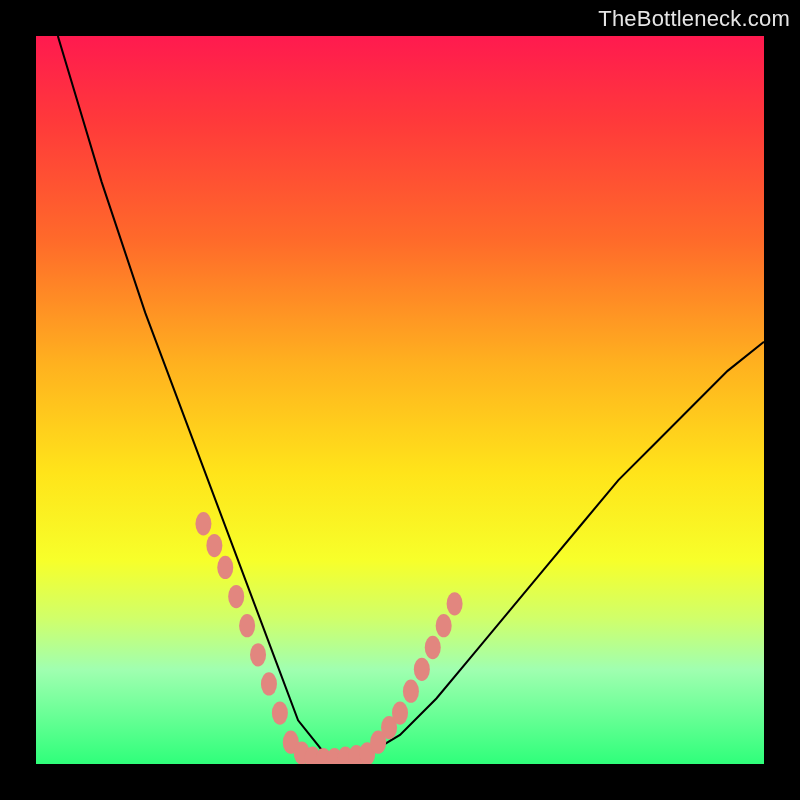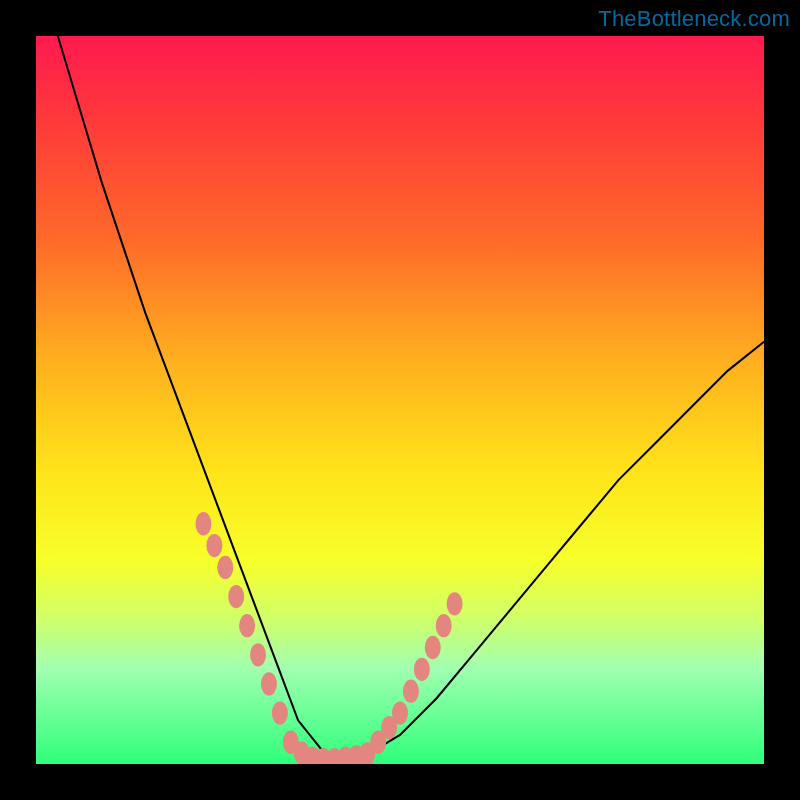--- a/index.html
+++ b/index.html
@@ -40,21 +40,21 @@
     position: absolute;
     left: 0;
     top: 0;
     width: 728px;
     height: 728px;
   }
   .watermark {
     position: absolute;
     top: 6px;
     right: 10px;
-    color: #0369a1;
+    color: #e5e5e5;
     font-size: 22px;
     font-weight: 500;
     letter-spacing: 0.2px;
     user-select: none;
   }
 </style>
 </head>
 <body>
 
 <div class="frame">

